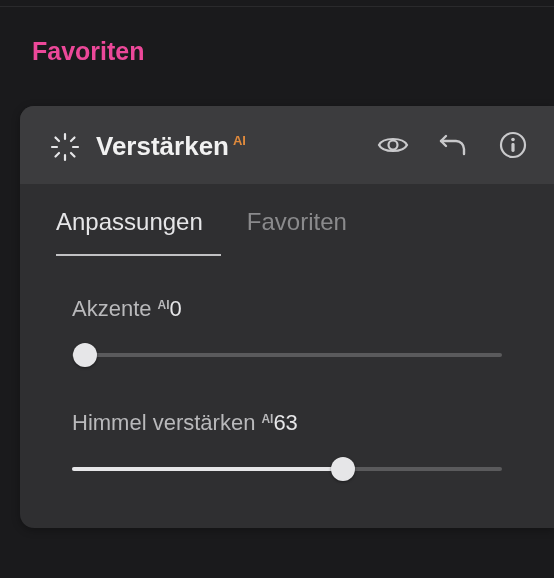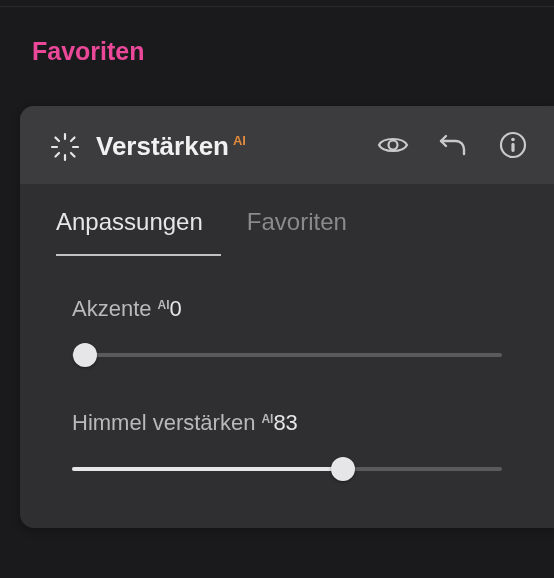--- a/index.html
+++ b/index.html
@@ -220,21 +220,21 @@
         <div class="thumb" style="left:3%"></div>
       </div>
     </div>
 
     <div class="slider-group">
       <div class="slider-row">
         <div class="slider-label">
           <span>Himmel verstärken</span>
           <span class="mini-ai">AI</span>
         </div>
-        <div class="slider-value">83</div>
+        <div class="slider-value">63</div>
       </div>
       <div class="slider-track">
         <div class="track-bg"></div>
         <div class="track-fill" style="width:63%"></div>
         <div class="thumb" style="left:63%"></div>
       </div>
     </div>
 
   </div>
 

